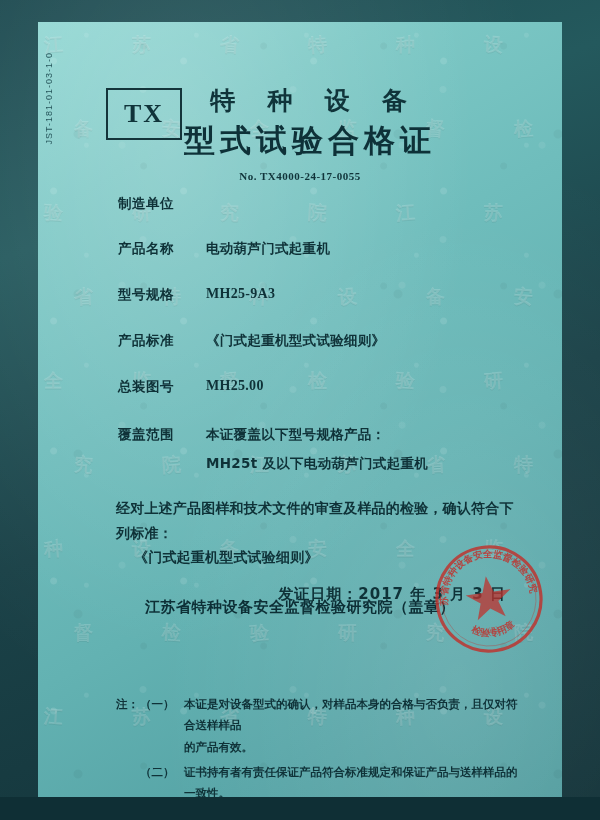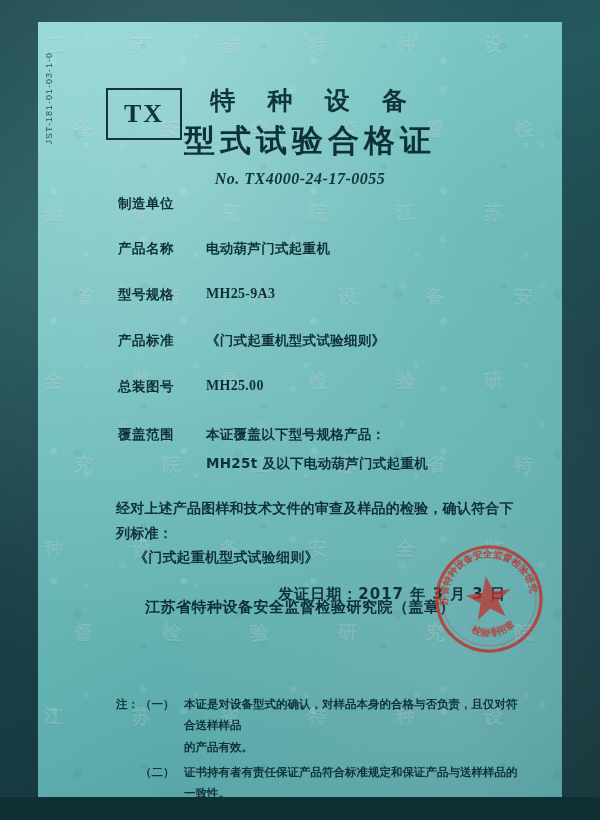--- a/index.html
+++ b/index.html
@@ -92,25 +92,24 @@
     font-weight:700;
     font-size:31px;
     letter-spacing:5px;
     color:#0e3138;
     padding-left:20px;
   }
   .docno{
     position:absolute;left:0;right:0;top:148px;
     text-align:center;
     font-family:"Liberation Serif", serif;
-    font-size:16px;
+    font-size:11px;
     font-weight:700;
     color:#10343a;
     letter-spacing:.5px;
-    font-style:italic;
   }
   .field{
     position:absolute;
     left:80px;right:40px;
     display:flex;
     color:#0f3238;
   }
   .f-label{
     width:80px;flex:0 0 80px;
     font-family:"DejaVu Sans", sans-serif;

